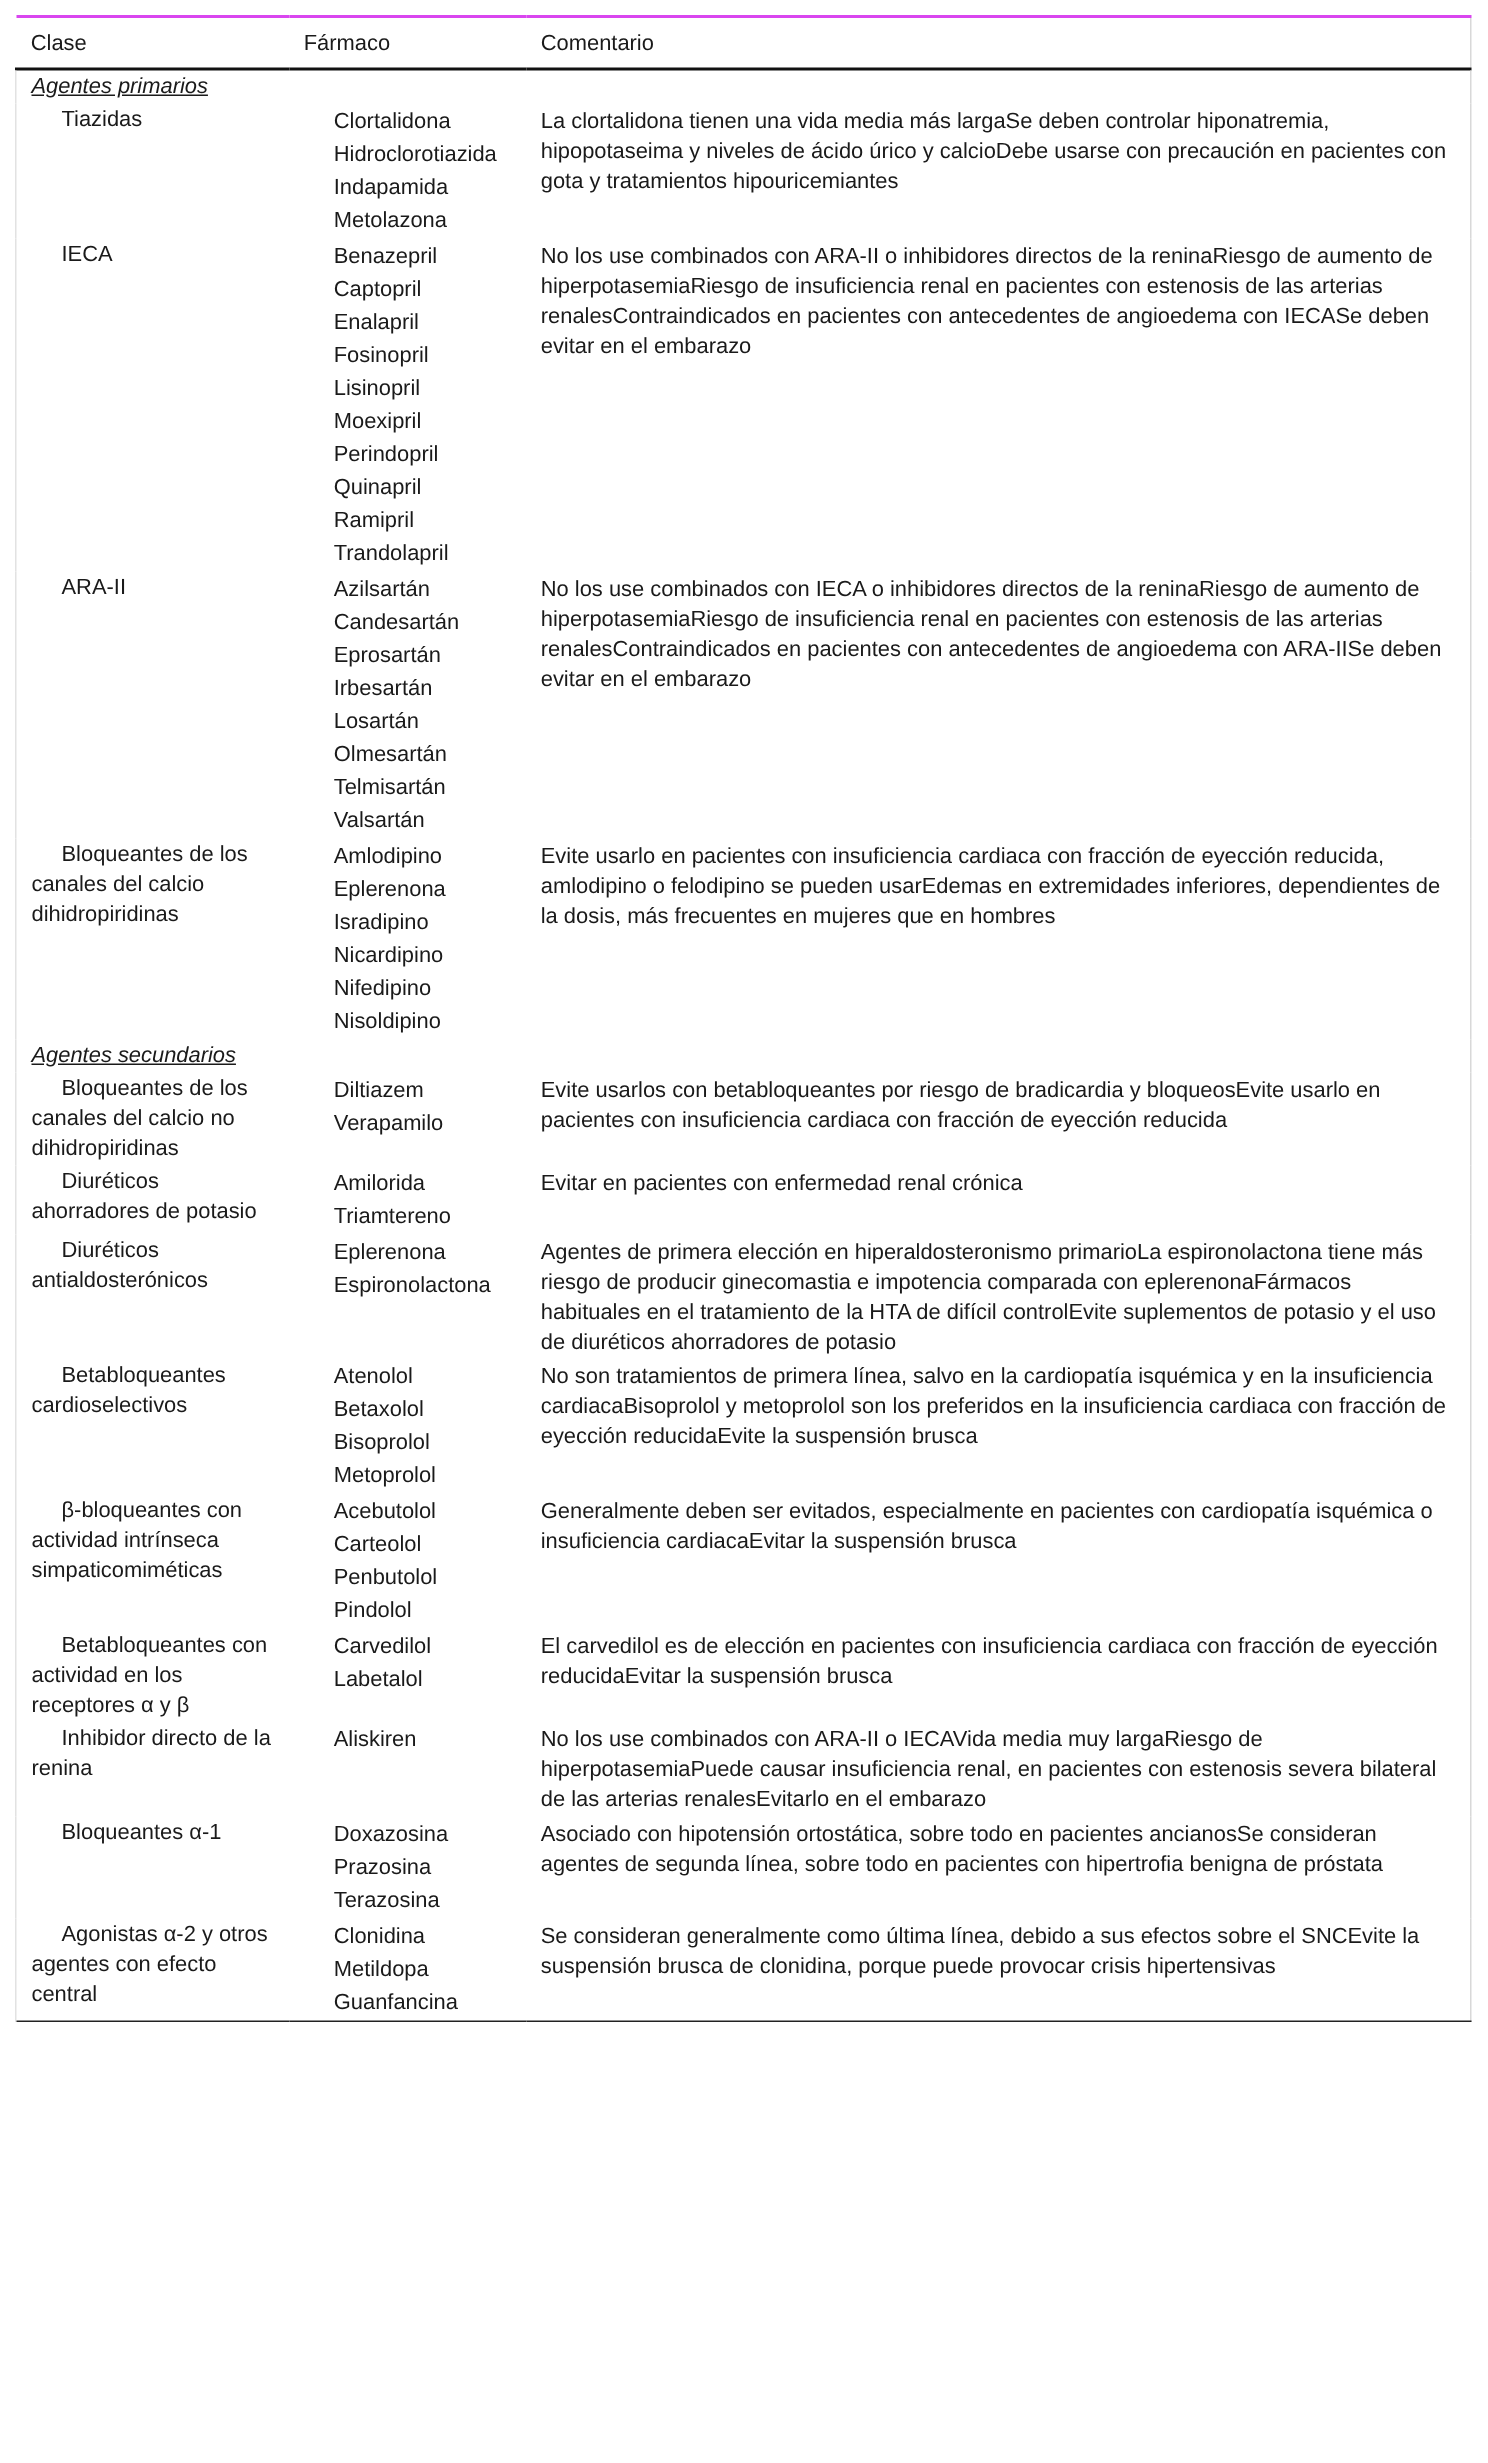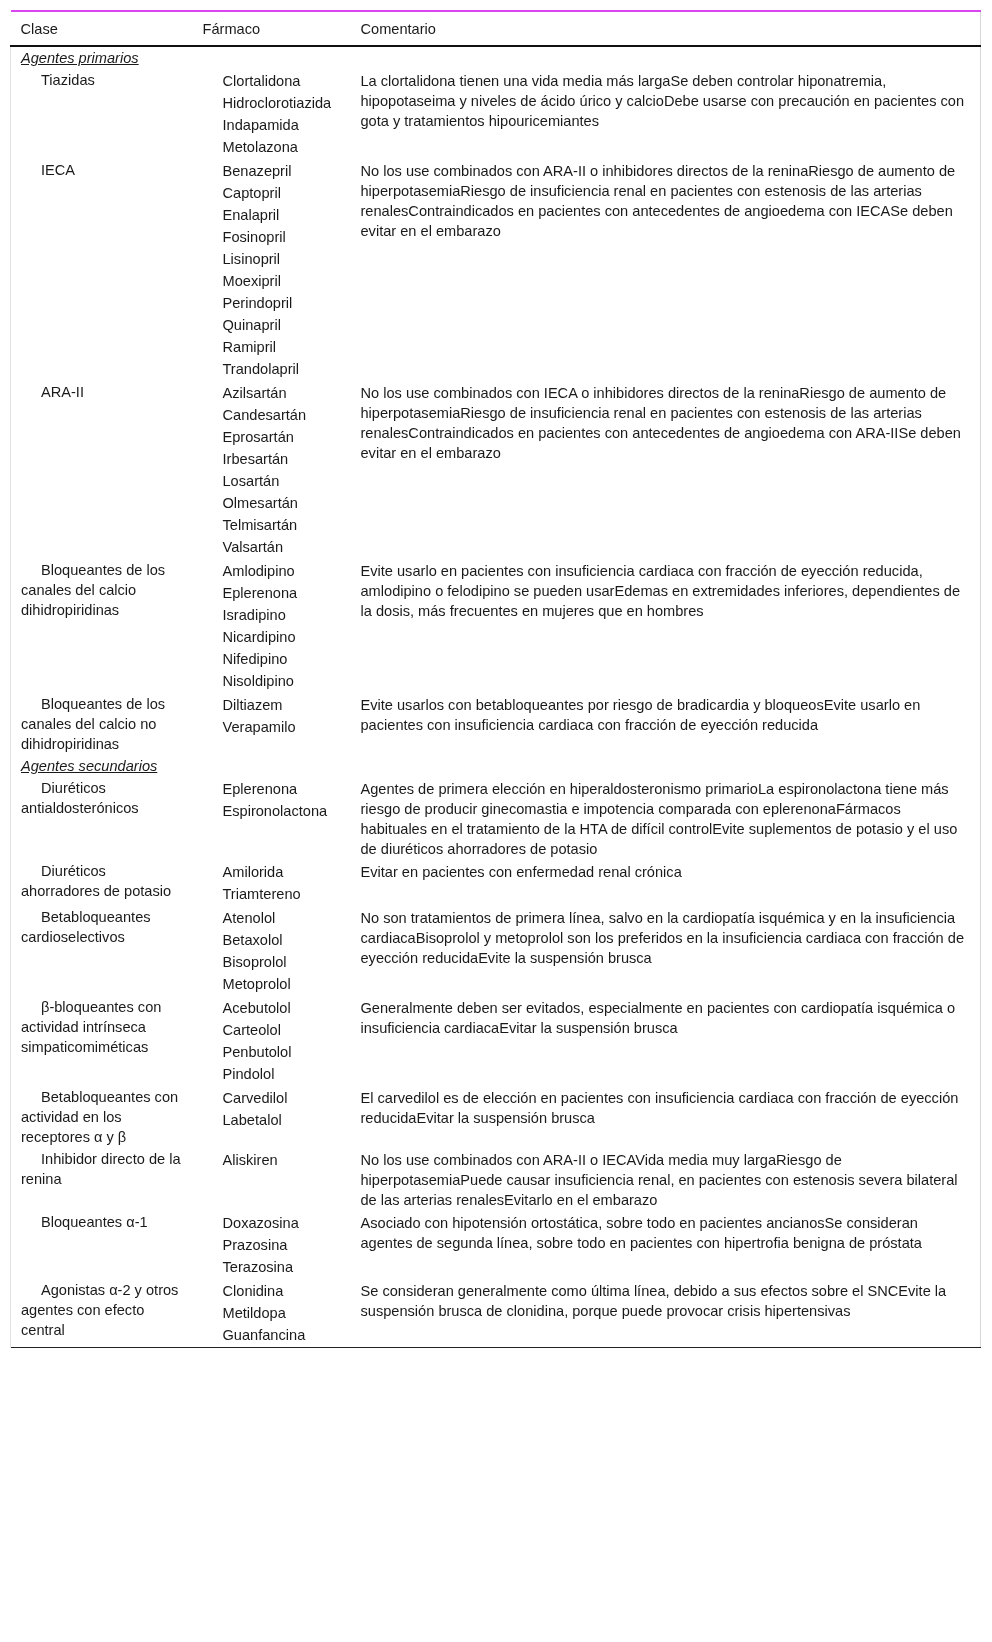--- a/index.html
+++ b/index.html
@@ -115,52 +115,52 @@
             <span class="drug">Isradipino</span>
             <span class="drug">Nicardipino</span>
             <span class="drug">Nifedipino</span>
             <span class="drug">Nisoldipino</span>
           </td>
           <td class="comment">
             <div class="comment-inner">Evite usarlo en pacientes con insuficiencia cardiaca con fracción de eyección reducida, amlodipino o felodipino se pueden usarEdemas en extremidades inferiores, dependientes de la dosis, más frecuentes en mujeres que en hombres</div>
           </td>
         </tr>
         <tr>
+          <td class="section-label">Agentes secundarios</td>
+          <td></td>
+          <td></td>
+        </tr>
+        <tr>
           <td class="class-name">Bloqueantes de los canales del calcio no dihidropiridinas</td>
           <td>
             <span class="drug">Diltiazem</span>
             <span class="drug">Verapamilo</span>
           </td>
           <td class="comment">
             <div class="comment-inner">Evite usarlos con betabloqueantes por riesgo de bradicardia y bloqueosEvite usarlo en pacientes con insuficiencia cardiaca con fracción de eyección reducida</div>
           </td>
         </tr>
         <tr>
-          <td class="section-label">Agentes secundarios</td>
-          <td></td>
-          <td></td>
+          <td class="class-name">Diuréticos ahorradores de potasio</td>
+          <td>
+            <span class="drug">Amilorida</span>
+            <span class="drug">Triamtereno</span>
+          </td>
+          <td class="comment">
+            <div class="comment-inner">Evitar en pacientes con enfermedad renal crónica</div>
+          </td>
         </tr>
         <tr>
           <td class="class-name">Diuréticos antialdosterónicos</td>
           <td>
             <span class="drug">Eplerenona</span>
             <span class="drug">Espironolactona</span>
           </td>
           <td class="comment">
             <div class="comment-inner">Agentes de primera elección en hiperaldosteronismo primarioLa espironolactona tiene más riesgo de producir ginecomastia e impotencia comparada con eplerenonaFármacos habituales en el tratamiento de la HTA de difícil controlEvite suplementos de potasio y el uso de diuréticos ahorradores de potasio</div>
-          </td>
-        </tr>
-        <tr>
-          <td class="class-name">Diuréticos ahorradores de potasio</td>
-          <td>
-            <span class="drug">Amilorida</span>
-            <span class="drug">Triamtereno</span>
-          </td>
-          <td class="comment">
-            <div class="comment-inner">Evitar en pacientes con enfermedad renal crónica</div>
           </td>
         </tr>
         <tr>
           <td class="class-name">Betabloqueantes cardioselectivos</td>
           <td>
             <span class="drug">Atenolol</span>
             <span class="drug">Betaxolol</span>
             <span class="drug">Bisoprolol</span>
             <span class="drug">Metoprolol</span>
           </td>

